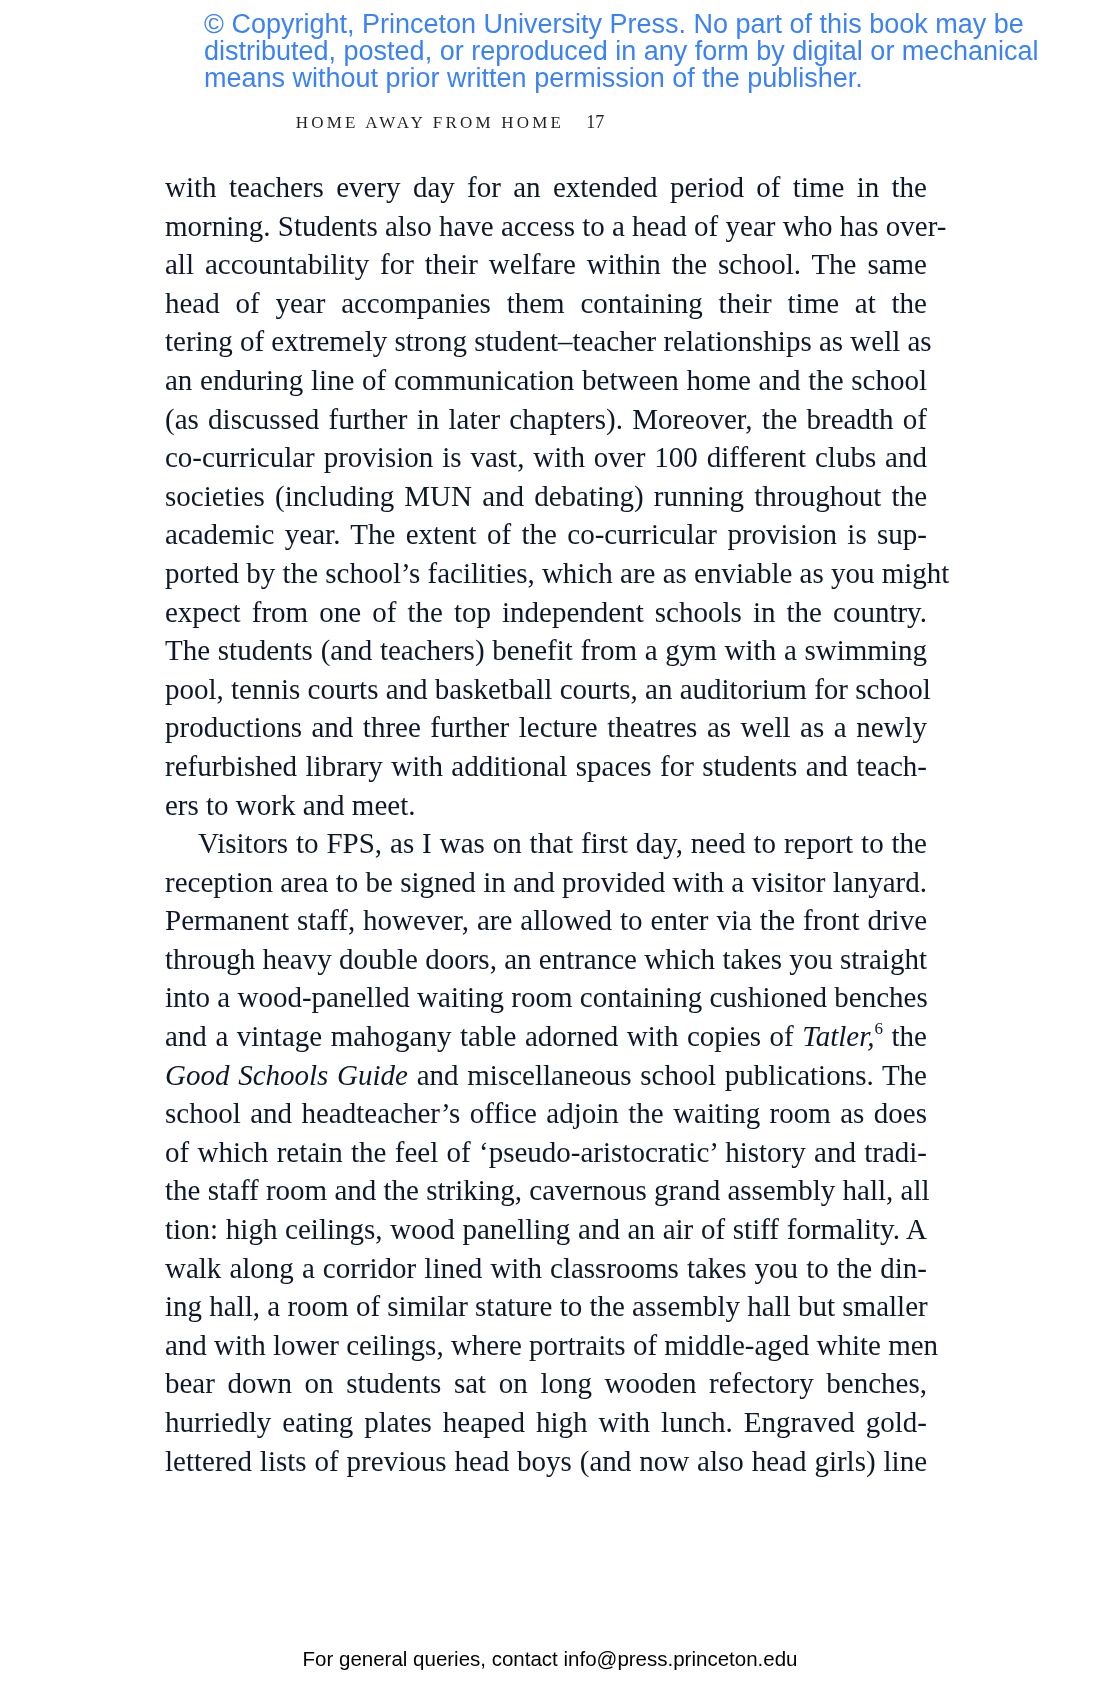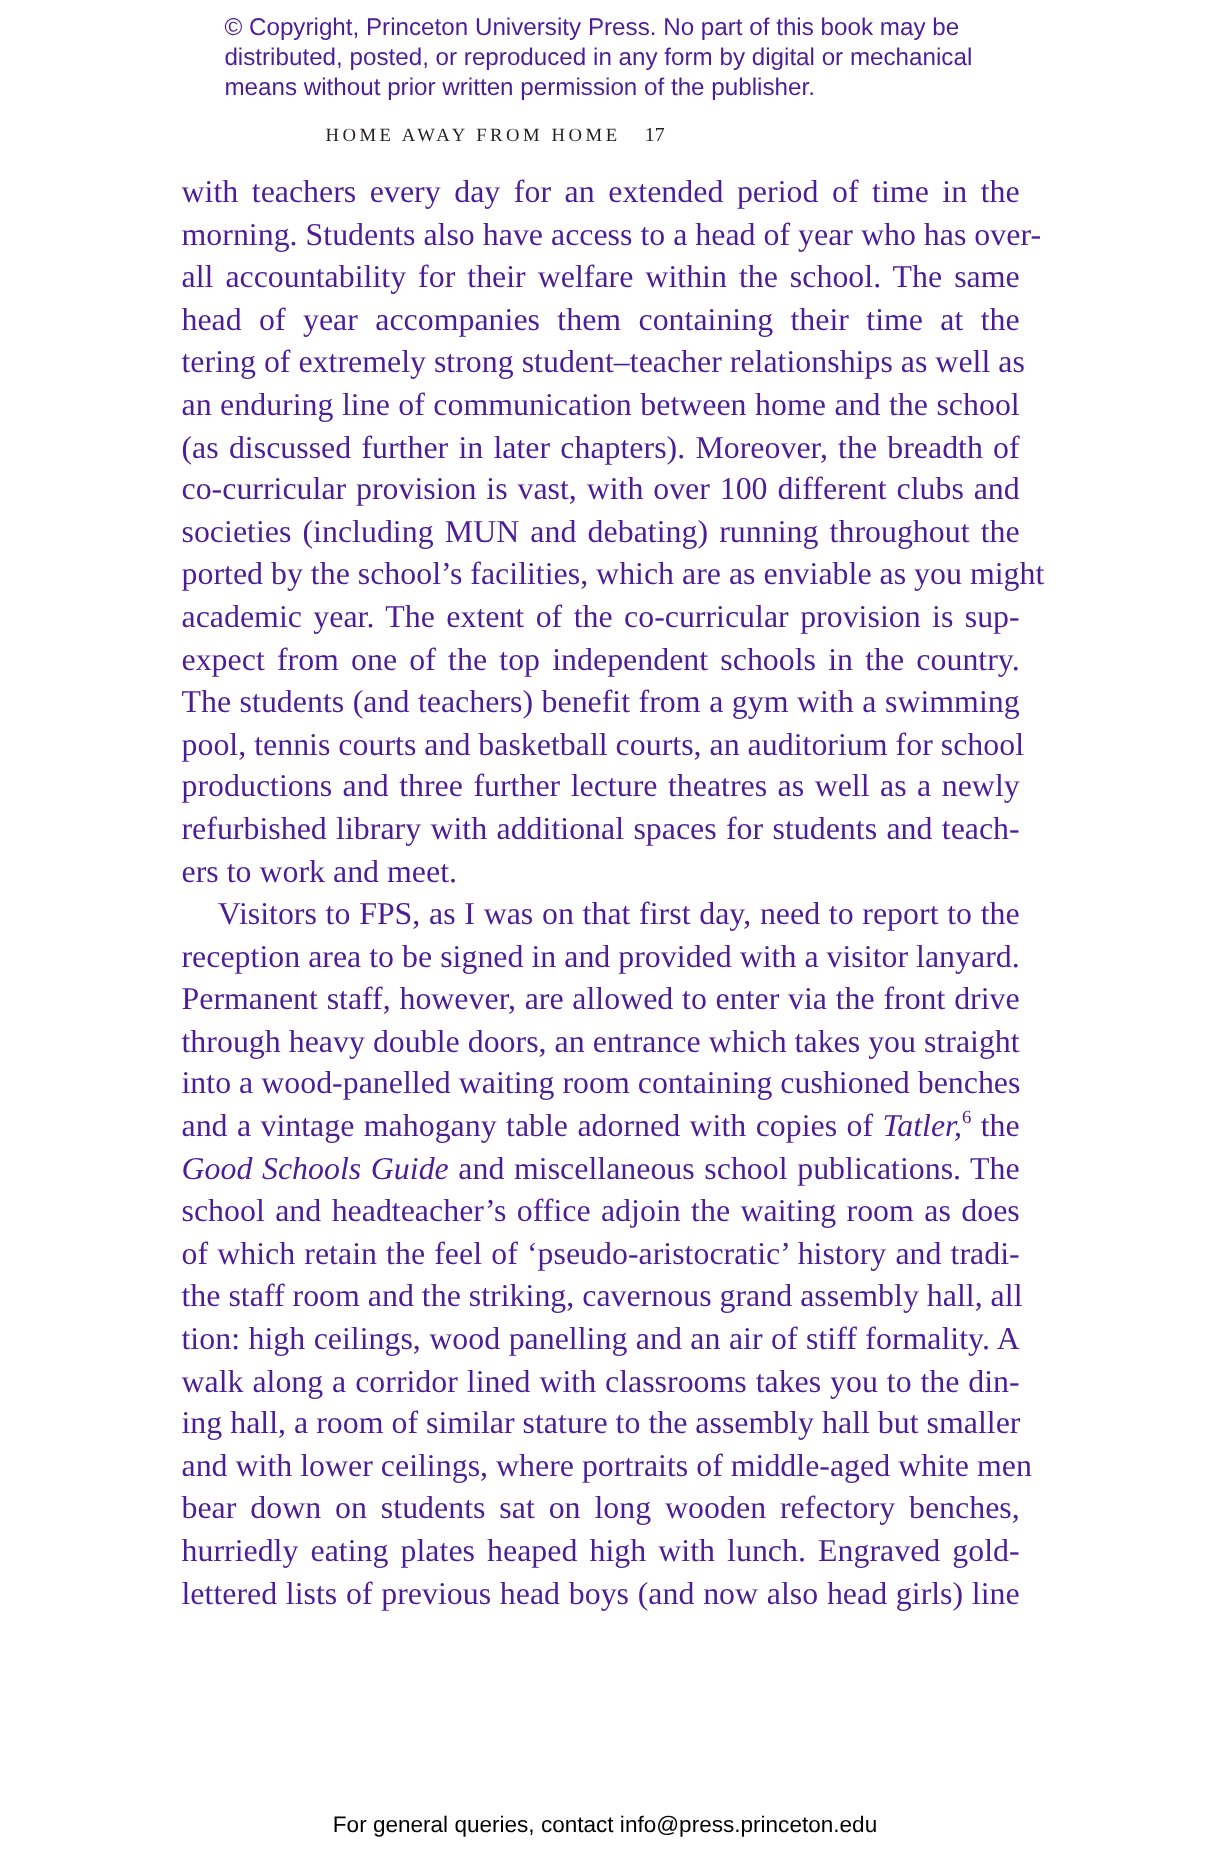--- a/index.html
+++ b/index.html
@@ -13,23 +13,23 @@
       position: relative;
       overflow: hidden;
       color: #231f20;
     }
     .copyright {
       position: absolute;
       left: 204px;
       top: 11px;
       width: 720px;
       font-family: "Liberation Sans", sans-serif;
-      font-size: 22px;
+      font-size: 27px;
       line-height: 27px;
-      color: #4c1d95;
+      color: #3b82f6;
     }
     .copyright div { white-space: nowrap; }
     .running-head {
       position: absolute;
       left: 0;
       width: 900px;
       top: 112px;
       text-align: center;
       font-family: "Liberation Serif", serif;
       font-size: 17px;
@@ -37,26 +37,26 @@
       color: #231f20;
     }
     .running-head .folio {
       letter-spacing: 0;
       margin-left: 22px;
       font-size: 18px;
     }
     .body-text {
       position: absolute;
       left: 165px;
-      top: 156px;
+      top: 168px;
       width: 762px;
       font-family: "Liberation Serif", serif;
       font-size: 29px;
       line-height: 38.6px;
-      color: #4c1d95;
+      color: #0f172a;
     }
     .line {
       display: block;
       white-space: nowrap;
       text-align: justify;
       text-align-last: justify;
       height: 38.6px;
     }
     .line.last { text-align-last: left; }
     .line.indent { padding-left: 33px; }
@@ -95,22 +95,22 @@
   <div>
     <span class="line">with teachers every day for an extended period of time in the</span>
     <span class="line">morning. Students also have access to a head of year who has over-</span>
     <span class="line">all accountability for their welfare within the school. The same</span>
     <span class="line">head of year accompanies them containing their time at the</span>
     <span class="line">tering of extremely strong student–teacher relationships as well as</span>
     <span class="line">an enduring line of communication between home and the school</span>
     <span class="line">(as discussed further in later chapters). Moreover, the breadth of</span>
     <span class="line">co-curricular provision is vast, with over 100 different clubs and</span>
     <span class="line">societies (including MUN and debating) running throughout the</span>
+    <span class="line">academic year. The extent of the co-curricular provision is sup-</span>
     <span class="line">ported by the school’s facilities, which are as enviable as you might</span>
-    <span class="line">academic year. The extent of the co-curricular provision is sup-</span>
     <span class="line">expect from one of the top independent schools in the country.</span>
     <span class="line">The students (and teachers) benefit from a gym with a swimming</span>
     <span class="line">pool, tennis courts and basketball courts, an auditorium for school</span>
     <span class="line">productions and three further lecture theatres as well as a newly</span>
     <span class="line">refurbished library with additional spaces for students and teach-</span>
     <span class="line last">ers to work and meet.</span>
   </div>
   <div>
     <span class="line indent">Visitors to FPS, as I was on that first day, need to report to the</span>
     <span class="line">reception area to be signed in and provided with a visitor lanyard.</span>

